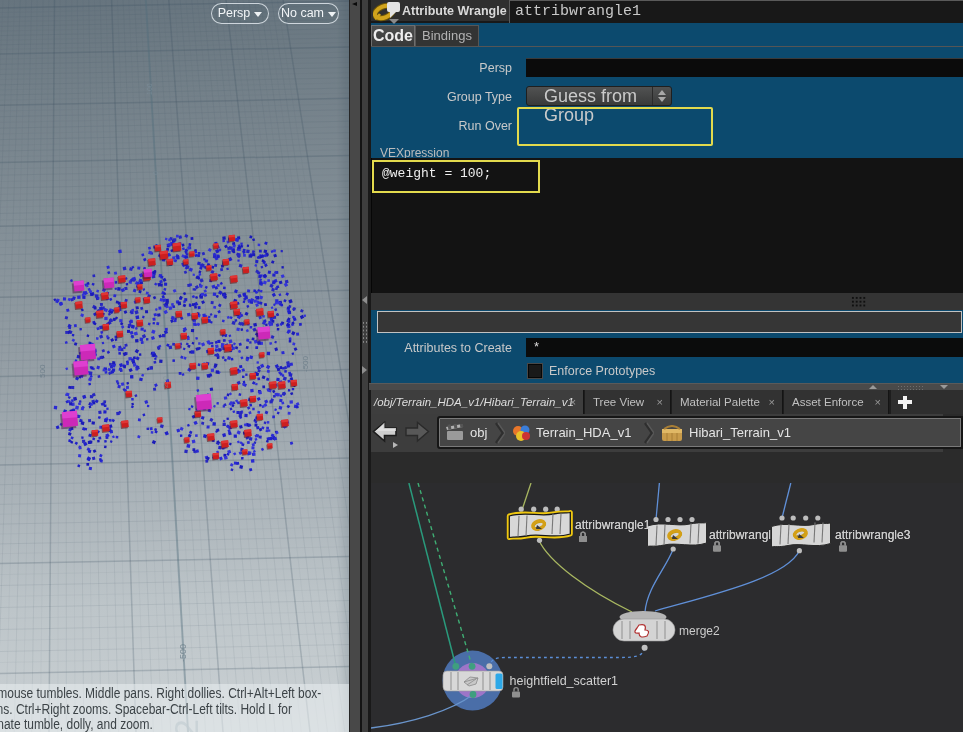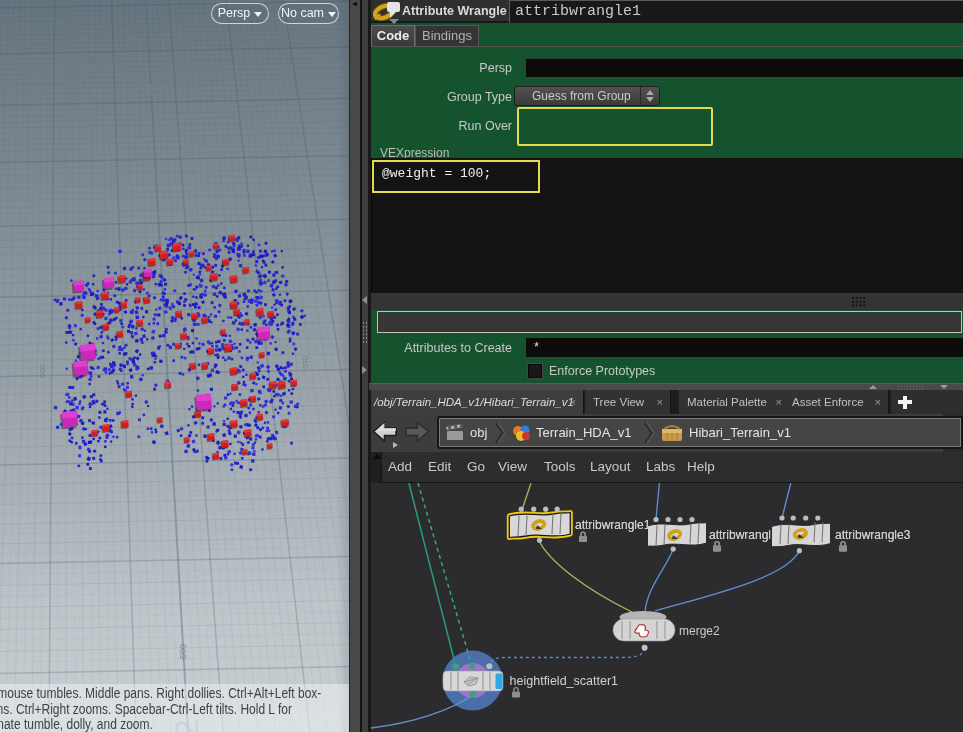--- a/index.html
+++ b/index.html
@@ -12,30 +12,30 @@
 .pill{position:absolute;top:3px;height:21px;border:1.5px solid rgba(225,232,236,0.85);border-radius:11px;color:#f2f5f7;font-size:12.5px;line-height:18px;text-align:center;background:rgba(70,85,95,0.15)}
 .pill .dn{display:inline-block;width:0;height:0;border-left:4px solid transparent;border-right:4px solid transparent;border-top:5px solid #eef2f4;vertical-align:middle;margin-left:4px;margin-top:1px}
 #helpband{left:0;top:684px;width:349px;height:48px;background:rgba(233,238,240,0.55)}
 #helptext{left:-26px;top:686px;width:470px;color:#3c4347;font-size:14px;line-height:15.5px;white-space:pre;transform:scaleX(0.855) translateZ(0) !important;transform-origin:0 0}
 
 #stow1{left:349px;top:0;width:11px;height:732px;background:#484848;border-left:1px solid #262626}
 #stow2{left:360px;top:0;width:2px;height:732px;background:#141414}
 #stow3{left:362px;top:0;width:6px;height:732px;background:#3e3e3e}
 #stow4{left:368px;top:0;width:3px;height:732px;background:#191919}
 
-#params{left:371px;top:0;width:592px;height:390px;background:#14532d}
+#params{left:371px;top:0;width:592px;height:390px;background:#0c4a6e}
 #phdr{left:0;top:0;width:592px;height:23px;background:#2f2f2f;border-bottom:2px solid #191919}
 #ptitle{left:31px;top:4px;font-size:12.5px;font-weight:bold;color:#dcdcdc}
 #pname{left:138px;top:0;width:454px;height:23px;background:rgba(24,24,24,0.99);border-top:1px solid #5a5a5a;border-left:1px solid #5a5a5a;color:#c9c9c9;font-family:"Liberation Mono",monospace;font-size:15px;line-height:22px;padding-left:5px}
-.tab1{left:0;top:25px;width:44px;height:21px;background:linear-gradient(rgba(78,78,78,.99),rgba(56,56,56,.99));border:1px solid #6e6e6e;border-bottom:none;color:#ededed;font-weight:bold;font-size:13px;text-align:center;line-height:20px}
+.tab1{left:0;top:25px;width:44px;height:21px;background:linear-gradient(rgba(78,78,78,.99),rgba(56,56,56,.99));border:1px solid #6e6e6e;border-bottom:none;color:#ededed;font-weight:bold;font-size:16px;text-align:center;line-height:20px}
 .tab2{left:44px;top:25px;width:64px;height:21px;background:rgba(52,52,52,.99);border:1px solid #565656;border-bottom:none;color:#b2b2b2;font-size:13px;text-align:center;line-height:20px}
 #tabline{left:0;top:46px;width:592px;height:1px;background:#555}
 .plabel{position:absolute;color:#c9c9c9;font-size:12.5px;text-align:right}
 #grpinput{left:155px;top:58px;width:437px;height:19px;background:#0b0b0b;border-top:1px solid #3a3a3a}
-.dropdown{position:absolute;left:143px;width:146px;height:20px;background:linear-gradient(rgba(82,82,82,.99),rgba(58,58,58,.99));border:1px solid #1f1f1f;border-radius:3px;color:#cccccc;font-size:12px;line-height:19px}
+.dropdown{position:absolute;left:155px;width:146px;height:20px;background:linear-gradient(rgba(82,82,82,.99),rgba(58,58,58,.99));border:1px solid #1f1f1f;border-radius:3px;color:#cccccc;font-size:18px;line-height:19px}
 .dropdown .txt{position:absolute;left:17px;top:0}
 .dropdown .spin{position:absolute;right:0;top:0;width:19px;height:18px;border-left:1px solid #2a2a2a}
 .spin .u{position:absolute;left:5px;top:3px;width:0;height:0;border-left:4px solid transparent;border-right:4px solid transparent;border-bottom:5px solid #a8a8a8}
 .spin .d{position:absolute;left:5px;top:10px;width:0;height:0;border-left:4px solid transparent;border-right:4px solid transparent;border-top:5px solid #a8a8a8}
 #ylbox1{left:146px;top:107px;width:196px;height:39px;border:2px solid #e3da4d;border-radius:2px}
 #vexlabel{left:9px;top:146px;font-size:12px;color:#bcbcbc}
 #editor{left:0;top:158px;width:592px;height:135px;background:#131313;border-left:1px solid #060606}
 #ylbox2{left:1px;top:160px;width:168px;height:33px;border:2px solid #e3da4d}
 #code1{left:11px;top:166px;color:#f2f2f2;font-family:"Liberation Mono",monospace;font-weight:normal;font-size:13px}
 #gripstrip{left:0;top:293px;width:592px;height:17px;background:#343434}
@@ -1680,21 +1680,21 @@
   <div id="cblabel" class="abs">Enforce Prototypes</div>
 </div>
 <div id="splitter" class="abs"></div>
 <div class="tri-u abs" style="left:869px;top:384.5px"></div>
 <div id="spdots" class="abs"></div>
 <div class="tri-d abs" style="left:940px;top:385px"></div>
 
 <div id="nettabs" class="abs">
   <div class="ntab" id="ntab0"><span style="margin-left:3px">/obj/Terrain_HDA_v1/Hibari_Terrain_v1</span><span class="x">×</span></div>
   <div class="ntab" style="left:214px;width:86px"><span style="margin-left:8px">Tree View</span><span class="x">×</span></div>
-  <div class="ntab" style="left:308px;width:111px"><span style="margin-left:8px">Material Palette</span><span class="x">×</span></div>
+  <div class="ntab" style="left:301px;width:111px"><span style="margin-left:8px">Material Palette</span><span class="x">×</span></div>
   <div class="ntab" style="left:413px;width:105px"><span style="margin-left:8px">Asset Enforce</span><span class="x">×</span></div>
 </div>
 <div class="abs" style="left:891px;top:390px;width:72px;height:24px;background:#2e2e2e"></div>
 <div class="abs" style="left:898px;top:400.2px;width:13.5px;height:3.8px;background:#f2f2f2"></div>
 <div class="abs" style="left:903px;top:395.5px;width:3.8px;height:13.5px;background:#f2f2f2"></div>
 
 <div id="navbar" class="abs">
   <svg class="abs" style="left:1px;top:6.5px" width="58" height="31">
     <path d="M12.5 1.5 L12.5 7 L24 7 L24 14.5 L12.5 14.5 L12.5 20 L1.5 10.5 Z" fill="#cfcfcf" stroke="#1d1d1d" stroke-width="1.6"></path>
     <path d="M12.5 1.5 L12.5 7 L24 7 L24 10 L12.7 10 L3.5 10.3 Z" fill="#e2e2e2" opacity="0.8"></path>
@@ -1730,33 +1730,20 @@
       <rect x="1" y="4" width="20" height="4" fill="#e0b865"></rect>
       <path d="M3 4 Q11 -2 19 4" stroke="#a87e35" stroke-width="2" fill="none"></path>
       <line x1="6" y1="8" x2="6" y2="16" stroke="#a87e35" stroke-width="1"></line>
       <line x1="11" y1="8" x2="11" y2="16" stroke="#a87e35" stroke-width="1"></line>
       <line x1="16" y1="8" x2="16" y2="16" stroke="#a87e35" stroke-width="1"></line>
     </svg>
     <span class="abs" style="left:250px">Hibari_Terrain_v1</span>
   </div>
 </div>
 
-<div id="menubar" class="abs">
-  <div id="menustrip" class="abs">
-        <div style="position:absolute;left:2px;top:2px;width:0;height:0;border-left:4px solid transparent;border-right:4px solid transparent;border-bottom:5px solid #0a0a0a"></div>
-      </div>
-  <span class="mi" style="left:17px">Add</span>
-  <span class="mi" style="left:57px">Edit</span>
-  <span class="mi" style="left:96px">Go</span>
-  <span class="mi" style="left:127px">View</span>
-  <span class="mi" style="left:173px">Tools</span>
-  <span class="mi" style="left:219px">Layout</span>
-  <span class="mi" style="left:275px">Labs</span>
-  <span class="mi" style="left:316px">Help</span>
-</div>
 
 <div id="graph" class="abs">
 <svg width="592" height="249" style="position:absolute;left:0;top:0" font-family="Liberation Sans, sans-serif">
 
 <circle cx="101.5" cy="197.6" r="30" fill="#4a6ea8"></circle>
 <circle cx="101.5" cy="197.6" r="17.5" fill="#9d75c8"></circle>
 <g fill="none">
   <path d="M160,0 L151,27" stroke="#a9b861" stroke-width="1.3"></path>
   <path d="M167.7,57 C178,79 216,107 261,129" stroke="#a9b861" stroke-width="1.3"></path>
   <path d="M288.4,0 L285,36.5" stroke="#6090d8" stroke-width="1.3"></path>

